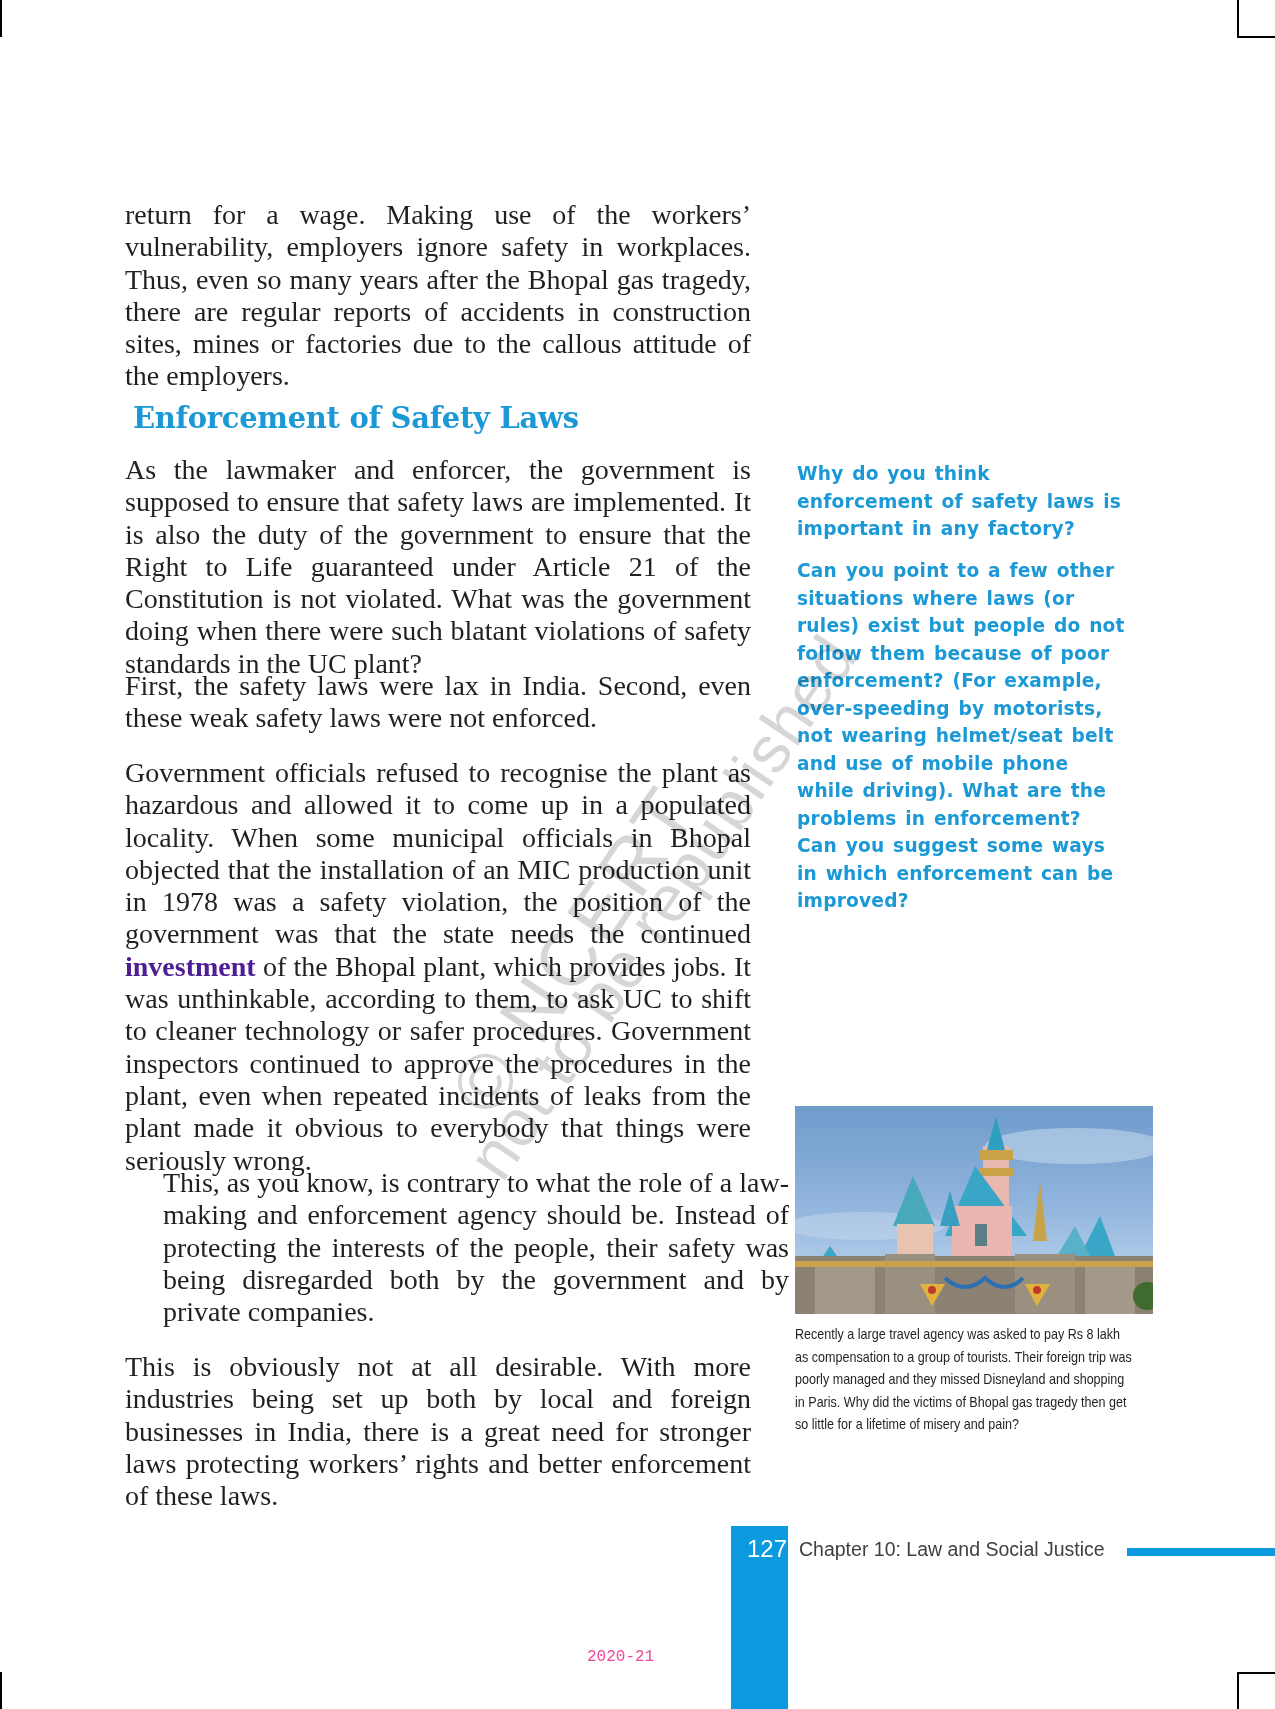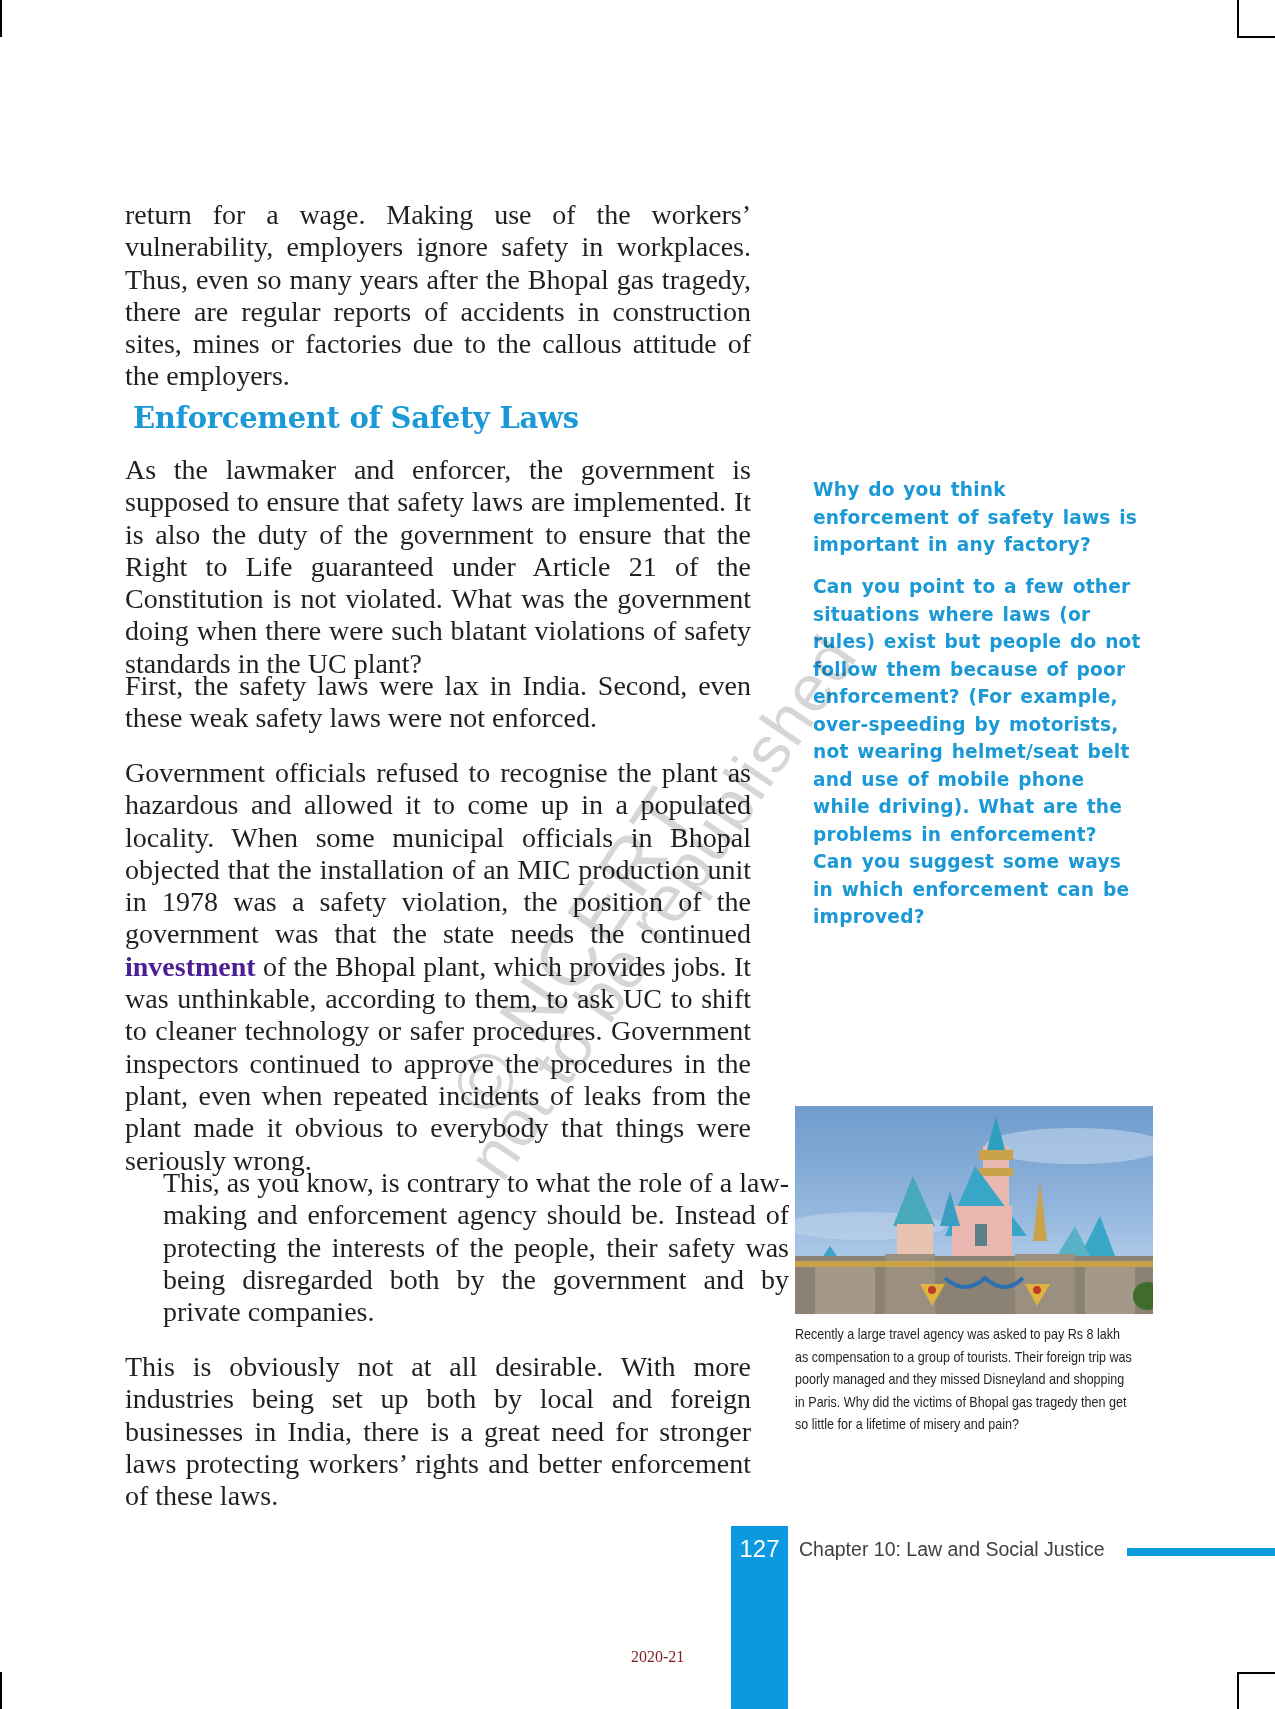--- a/index.html
+++ b/index.html
@@ -23,21 +23,21 @@
     }
     .p2 { top: 454px; font-family: Liberation Serif, serif; }
     .p3 { top: 670px; }
     .p4 { top: 757px; }
     .p5 { top: 1167px; margin-left: 38px; }
     .p6 { top: 1351px; }
     .link-term { color: #4c1d95; font-weight: bold; }
     .side-q {
       position: absolute; left: 797px; width: 330px;
       font-family: "DejaVu Sans", sans-serif; font-weight: bold;
-      font-size: 18.6px; line-height: 27.5px; color: #1b99d6; margin: 16px;
+      font-size: 18.6px; line-height: 27.5px; color: #1b99d6; margin: 0;
       letter-spacing: 0.2px; word-spacing: 2px;
     }
     .q1 { top: 460px; }
     .q2 { top: 557px; }
     .photo {
       position: absolute; left: 795px; top: 1106px; width: 358px; height: 208px;
       overflow: hidden;
       background: linear-gradient(180deg, #6f9bcb 0%, #8fb3dc 45%, #a9c6e6 70%, #b9d0ea 100%);
     }
     .photo svg { display: block; }
@@ -45,35 +45,35 @@
       position: absolute; left: 795px; top: 1323px; width: 340px;
       font-family: "Liberation Sans Narrow", "Liberation Sans", sans-serif;
       font-size: 14.6px; line-height: 22.6px; color: #231f20; margin: 0;
       transform: scaleX(0.86); transform-origin: left top; width: 395px;
     }
     .page-tab {
       position: absolute; left: 731px; top: 1526px; width: 57px; height: 183px;
       background: #0b9ae0;
     }
     .page-num {
-      position: absolute; left: 0; top: 9px; width: 57px; text-align: center;
+      position: absolute; left: 16px; top: 9px; width: 57px; 
       font-family: "Liberation Sans", sans-serif; font-size: 24px; color: #ffffff;
     }
     .chapter-title {
       position: absolute; left: 799px; top: 1538px;
       font-family: "Liberation Sans", sans-serif; font-size: 19.5px; color: #404040;
       white-space: nowrap;
     }
     .header-rule {
       position: absolute; left: 1127px; top: 1548px; width: 148px; height: 8px;
       background: #0b9ae0;
     }
     .year {
-      position: absolute; left: 631px; top: 1648px;
-      font-family: Liberation Serif, serif; font-size: 16px; color: #7f1d1d;
+      position: absolute; left: 587px; top: 1648px;
+      font-family: Liberation Mono, monospace; font-size: 16px; color: #ec4899;
     }
     .watermark {
       position: absolute; font-family: "Liberation Sans", sans-serif;
       color: rgba(0,0,0,0.16); white-space: nowrap; pointer-events: none;
       transform-origin: left top;
     }
     .wm1 { left: 432px; top: 1080px; font-size: 78px; transform: rotate(-56deg); letter-spacing: 4px; }
     .wm2 { left: 452px; top: 1150px; font-size: 66px; transform: rotate(-56deg); letter-spacing: 1px; }
   </style>
 </head>

